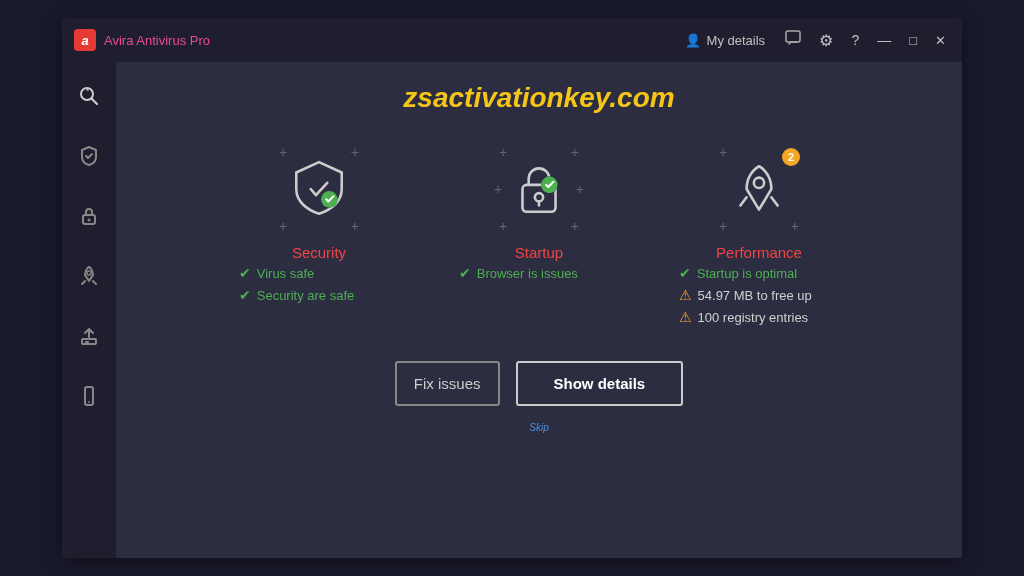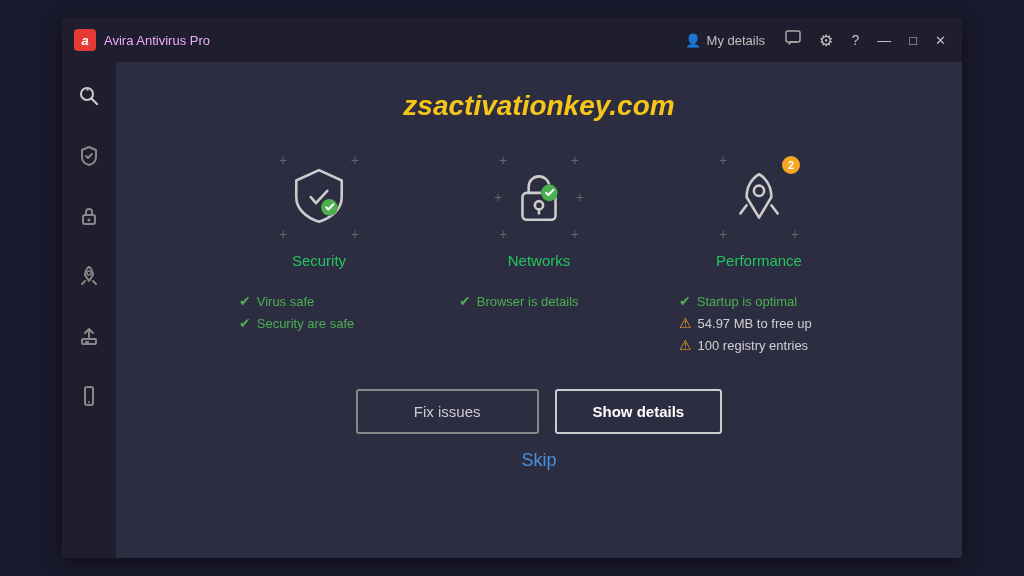--- a/index.html
+++ b/index.html
@@ -37,21 +37,21 @@
       border-radius: 4px;
       display: flex;
       align-items: center;
       justify-content: center;
       color: white;
       font-size: 11px;
       font-weight: bold;
       margin-right: 8px;
     }
     .titlebar-title {
-      color: #f0abfc;
+      color: #ec4899;
       font-size: 13px;
       flex: 1;
     }
     .titlebar-myaccount {
       display: flex;
       align-items: center;
       color: #c0c0c0;
       font-size: 13px;
       cursor: pointer;
       margin-right: 16px;
@@ -104,21 +104,20 @@
       padding: 20px;
       overflow-y: auto;
     }
     .watermark {
       font-size: 28px;
       font-weight: bold;
       color: #f5c518;
       font-style: italic;
       margin-bottom: 30px;
       font-family: Arial, sans-serif;
-      margin-top: 8px;
     }
     .cards-row {
       display: flex;
       gap: 60px;
       margin-bottom: 30px;
       align-items: flex-start;
     }
     .card {
       display: flex;
       flex-direction: column;
@@ -144,23 +143,23 @@
     .card-icon-wrap .plus-dec.tr { top: 0; right: 5px; }
     .card-icon-wrap .plus-dec.bl { bottom: 0; left: 5px; }
     .card-icon-wrap .plus-dec.br { bottom: 0; right: 5px; }
     .card-icon-wrap .plus-dec.ml { top: 50%; left: 0; transform: translateY(-50%); }
     .card-icon-wrap .plus-dec.mr { top: 50%; right: 0; transform: translateY(-50%); }
     .card-svg {
       width: 62px;
       height: 62px;
     }
     .card-label {
-      color: #22c55e;
+      color: #ef4444;
       font-size: 15px;
-      margin-bottom: 24px;
+      margin-bottom: 4px;
     }
     .status-check {
       color: #4caf50;
       font-size: 13px;
       margin-bottom: 6px;
       width: 100%;
       display: flex;
       align-items: center;
       gap: 6px;
     }
@@ -190,44 +189,45 @@
       align-items: center;
       justify-content: center;
       z-index: 2;
     }
     .buttons-row {
       display: flex;
       gap: 16px;
       margin-bottom: 16px;
     }
     .btn-fix {
-      padding: 12px 56px;
+      padding: 12px 17px;
       background: transparent;
       border: 2px solid #888;
       color: #ccc;
       font-size: 15px;
       border-radius: 3px;
       cursor: pointer;
     }
     .btn-show {
       padding: 12px 36px;
       background: transparent;
       border: 2px solid #ccc;
       color: white;
       font-size: 15px;
       font-weight: 600;
       border-radius: 3px;
       cursor: pointer;
       text-align: right;
     }
     .skip-link {
       color: #4a90d9;
-      font-size: 18px;
+      font-size: 10px;
       cursor: pointer;
       text-decoration: none;
+      font-style: italic;
     }
   </style>
 </head>
 <body>
 
 <div class="window">
 
   <div class="titlebar">
     <div class="titlebar-logo">
       <span style="font-style:italic;font-size:13px;">a</span>
@@ -340,24 +340,24 @@
             <svg class="card-svg" viewBox="0 0 60 60" fill="none">
               <rect x="14" y="26" width="32" height="26" rx="4" stroke="#ccc" stroke-width="2.5"></rect>
               <path d="M20 26V20a10 10 0 0 1 20 0v6" stroke="#ccc" stroke-width="2.5" stroke-linecap="round"></path>
               <circle cx="30" cy="38" r="4" stroke="#ccc" stroke-width="2.5"></circle>
               <line x1="30" y1="42" x2="30" y2="46" stroke="#ccc" stroke-width="2.5" stroke-linecap="round"></line>
               <circle cx="40" cy="26" r="8" fill="#2d2d42" stroke="none"></circle>
               <circle cx="40" cy="26" r="8" fill="#4caf50"></circle>
               <polyline points="37,26 39,28 44,23" stroke="white" stroke-width="2" stroke-linecap="round" stroke-linejoin="round"></polyline>
             </svg>
           </div>
-          <span class="card-label">Networks</span>
+          <span class="card-label">Startup</span>
           <div class="status-check">
             <span class="green-check">✔</span>
-            <span>Browser is details</span>
+            <span>Browser is issues</span>
           </div>
         </div>
 
         <div class="card">
           <div class="card-icon-wrap">
             <span class="plus-dec tl">+</span>
             <span class="plus-dec tr">+</span>
             <span class="plus-dec bl">+</span>
             <span class="plus-dec br">+</span>
             <svg class="card-svg" viewBox="0 0 60 60" fill="none">

